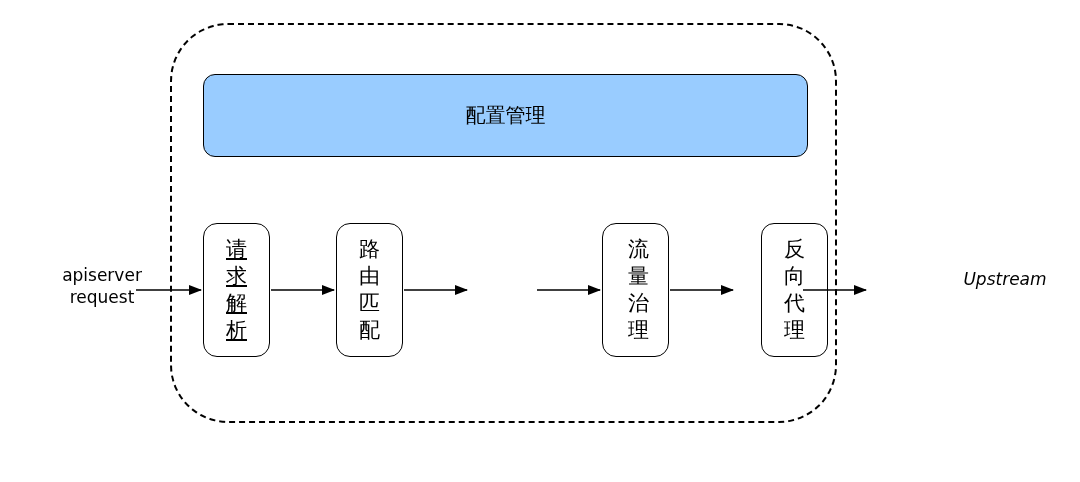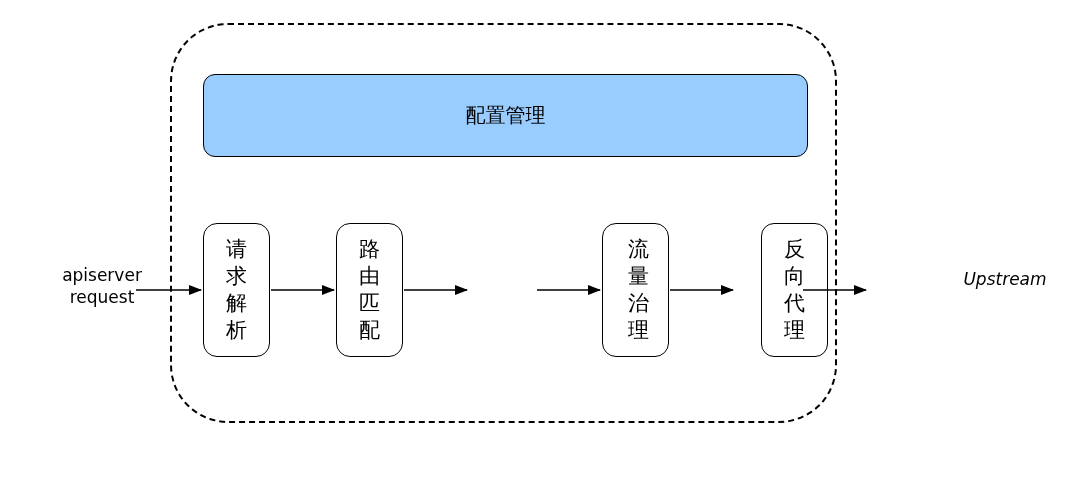--- a/index.html
+++ b/index.html
@@ -79,21 +79,21 @@
     justify-content: center;
   }
   .vtext {
     width: 22px;
     font-size: 21px;
     line-height: 27px;
     text-align: center;
     word-break: break-all;
     color: #000000;
   }
-  .stage-1 { left: 203px; }
+  .stage-1 { left: 203px; text-decoration: underline; }
   .stage-2 { left: 336px; }
   .stage-3 { left: 469px; }
   .stage-4 { left: 602px; padding-left: 6px; }
   .stage-5 { left: 761px; border-radius: 13px; }
   .arrows {
     position: absolute;
     left: 0;
     top: 0;
     width: 1080px;
     height: 482px;

